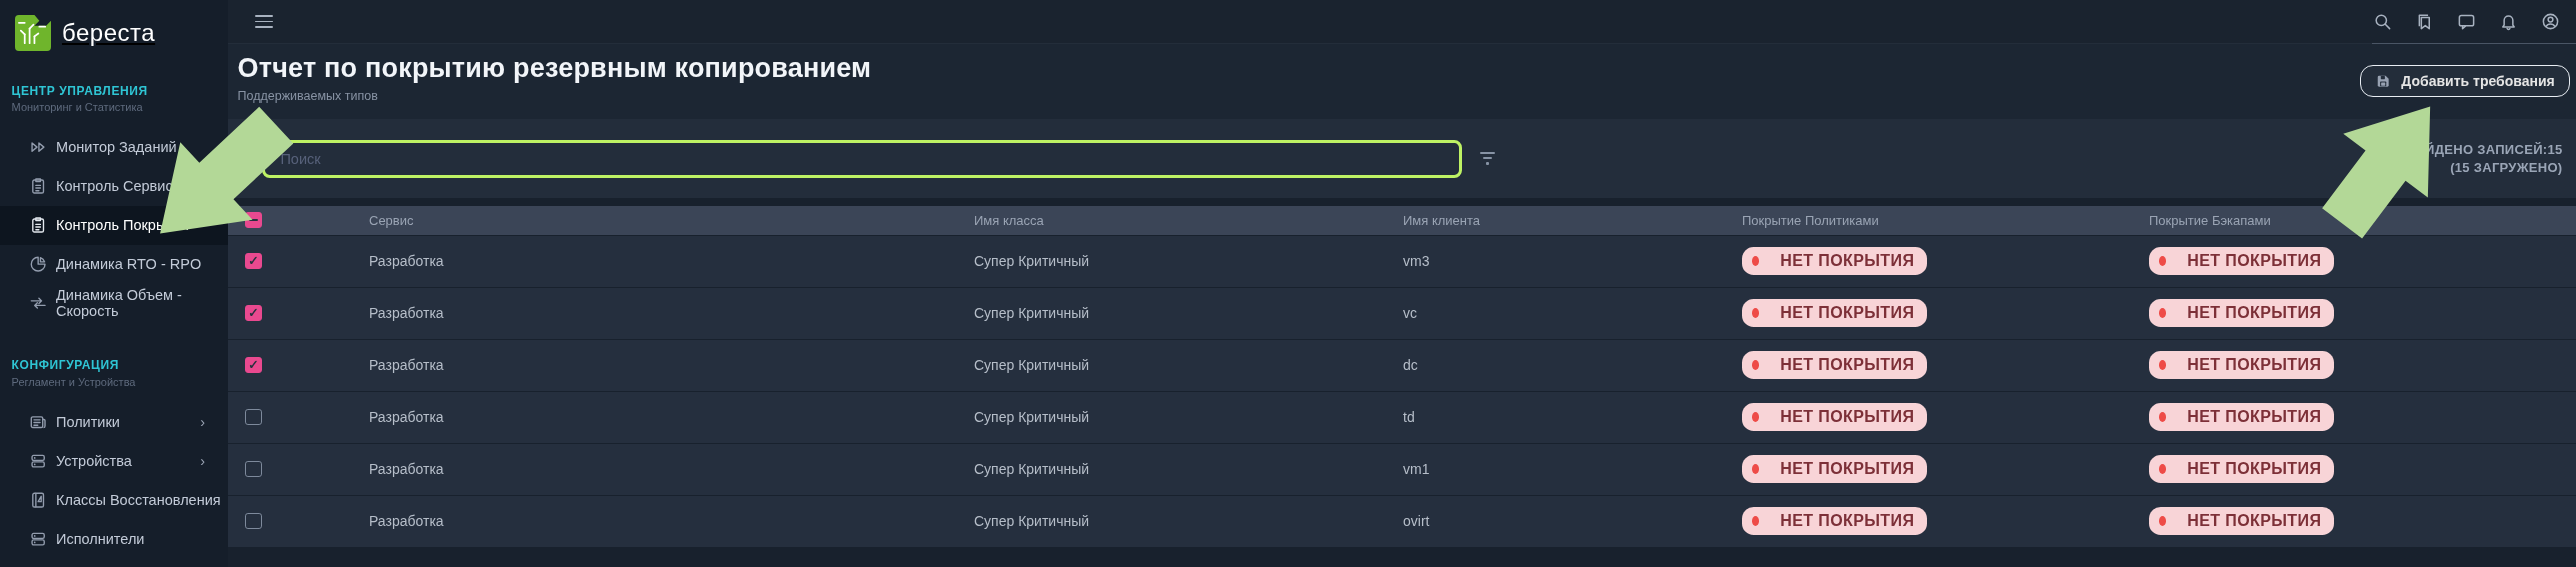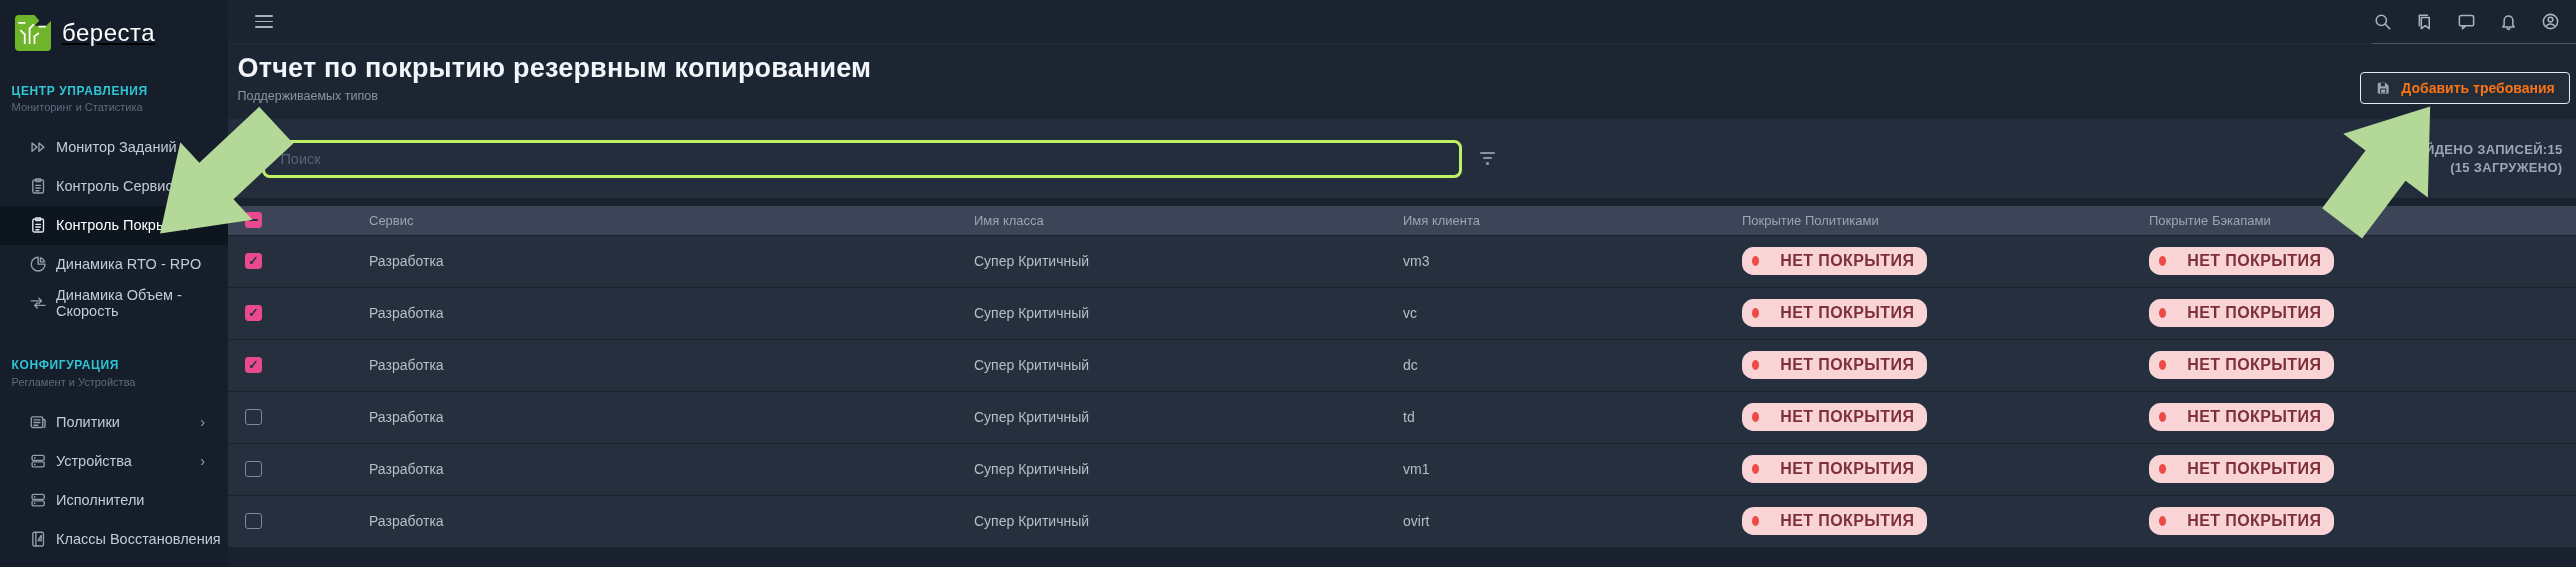--- a/index.html
+++ b/index.html
@@ -30,22 +30,22 @@
   .topbar{height:44px;flex:none;background:#1a232f;border-bottom:1px solid #232d3a;display:flex;align-items:center;padding:0 16.4px 0 27px;box-sizing:border-box;position:relative;}
   .burger{width:18.3px;cursor:pointer;}
   .burger div{height:1.9px;background:#a8b2c0;margin:3.4px 0;border-radius:1px;}
   .top-icons{margin-left:auto;display:flex;align-items:center;gap:23px;color:#a8b2c0;}
   .top-icons .tic{width:19px;height:19px;cursor:pointer;}
   .icons-underline{position:absolute;right:0;bottom:-1px;width:204px;height:1px;background:#4a5565;}
   .title-section{height:75px;flex:none;background:#1c2633;padding:8.7px 0 0 9.6px;box-sizing:border-box;position:relative;}
   .page-title{margin:0;font-size:27px;font-weight:bold;color:#f2f5f9;letter-spacing:0.2px;}
   .page-subtitle{margin:5.8px 0 0 0;font-size:12.5px;color:#8893a4;}
   .add-btn{position:absolute;top:21px;right:5.8px;height:32px;padding:0 14.5px;display:flex;align-items:center;gap:9.6px;
-    background:#232d3a;border:1.4px solid #e8edf3;border-radius:4px;color:#f97316;font-size:14px;font-weight:bold;cursor:pointer;
-    font-family:"Liberation Sans",sans-serif;margin-top:7px;}
+    background:#232d3a;border:1.4px solid #e8edf3;border-radius:13px;color:#e5e5e5;font-size:14px;font-weight:bold;cursor:pointer;
+    font-family:"Liberation Sans",sans-serif;}
   .add-btn .fic{width:16.4px;height:16.4px;}
   .filter-card{height:79px;flex:none;background:#232d3b;display:flex;align-items:center;padding:0 13.5px 0 34px;box-sizing:border-box;}
   .search-input{width:1200px;height:38px;box-sizing:border-box;background:transparent;border:3px solid #bef264;border-radius:7.7px;
     padding:0 15.4px;font-size:14.5px;color:#c7cfdb;outline:none;font-family:"Liberation Sans",sans-serif;}
   .search-input::placeholder{color:#57617a;}
   .filter-ic{margin-left:18.3px;cursor:pointer;display:flex;flex-direction:column;align-items:center;gap:2.9px;}
   .filter-ic .b1{width:14.5px;height:2.4px;background:#8793a5;border-radius:1px;}
   .filter-ic .b2{width:8.7px;height:2.4px;background:#8793a5;border-radius:1px;}
   .filter-ic .b3{width:3.4px;height:3.4px;background:#8793a5;border-radius:1px;}
   .records{margin-left:auto;text-align:right;font-size:13px;font-weight:bold;color:#9aa5b6;line-height:17.3px;letter-spacing:0.3px;}
@@ -163,36 +163,36 @@
               <rect x="4" y="13" width="16" height="6.5" rx="2"></rect>
               <path d="M7.5 7.75h.01M7.5 16.25h.01" stroke-linecap="round" stroke-width="2.2"></path>
             </svg>
         </span>
         <span>Устройства</span>
         <span class="chev">›</span>
       </div>
       <div class="side-item">
         <span class="ic">
           <svg viewBox="0 0 24 24" fill="none" stroke="currentColor" stroke-width="1.8" stroke-linejoin="round">
+              <path d="M9 3h8a2 2 0 0 1 2 2v14a2 2 0 0 1-2 2H9z"></path>
+              <path d="M9 3H7a2 2 0 0 0-2 2v14a2 2 0 0 0 2 2h2"></path>
+              <path d="M12 14l4-7v7z"></path>
+            </svg>
+        </span>
+        <span>Классы Восстановления</span>
+      </div>
+      <div class="side-item">
+        <span class="ic">
+          <svg viewBox="0 0 24 24" fill="none" stroke="currentColor" stroke-width="1.8" stroke-linejoin="round">
               <rect x="4" y="4.5" width="16" height="6.5" rx="2"></rect>
               <rect x="4" y="13" width="16" height="6.5" rx="2"></rect>
               <path d="M7.5 7.75h.01M7.5 16.25h.01" stroke-linecap="round" stroke-width="2.2"></path>
             </svg>
         </span>
         <span>Исполнители</span>
-      </div>
-      <div class="side-item">
-        <span class="ic">
-          <svg viewBox="0 0 24 24" fill="none" stroke="currentColor" stroke-width="1.8" stroke-linejoin="round">
-              <path d="M9 3h8a2 2 0 0 1 2 2v14a2 2 0 0 1-2 2H9z"></path>
-              <path d="M9 3H7a2 2 0 0 0-2 2v14a2 2 0 0 0 2 2h2"></path>
-              <path d="M12 14l4-7v7z"></path>
-            </svg>
-        </span>
-        <span>Классы Восстановления</span>
       </div>
     </div>
   </div>
 </aside>
 
 <div class="main">
 
   <div class="topbar">
     <div class="burger">
         <div></div>

